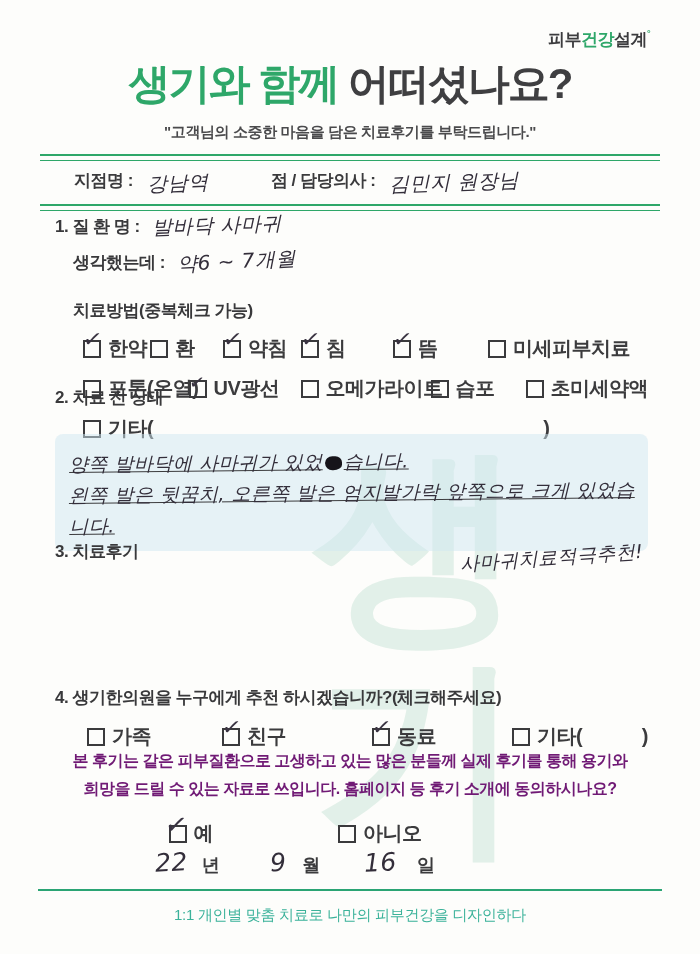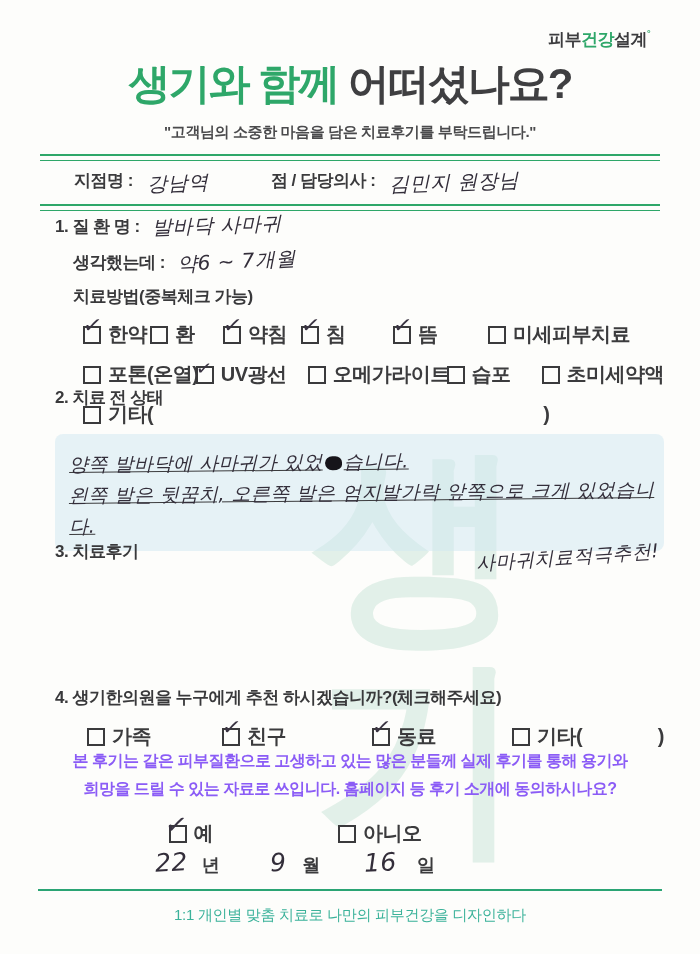--- a/index.html
+++ b/index.html
@@ -19,26 +19,26 @@
             color:#4a4a4c;letter-spacing:-.4px;}
   
   .inforow{position:absolute;top:154px;left:40px;right:40px;z-index:1;}
   .rule2{height:4px;border-top:2px solid #2ea769;border-bottom:1px solid #2ea769;}
   .inforow .content{display:flex;align-items:flex-start;gap:14px;padding:8px 0 8px 34px;}
   .lbl{font-weight:bold;font-size:17px;color:#3b3b3d;letter-spacing:-.5px;}
   .hw{font-family:"DejaVu Sans",sans-serif;font-style:italic;color:#332e3a;letter-spacing:.5px;}
   .hw-lg{font-size:20px;}
   .branchval{min-width:110px;display:inline-block;transform:rotate(-2deg);}
   
-  .sec{position:absolute;left:55px;right:36px;z-index:1;}
+  .sec{position:absolute;left:55px;right:52px;z-index:1;}
   .h{font-size:17px;font-weight:bold;color:#39393b;letter-spacing:-.5px;}
   .sec1{top:212px;}
   .fline{display:flex;gap:12px;align-items:baseline;}
   .fline+.fline{margin-top:9px;}
-  .methods{margin-top:10px;}
+  .methods{margin-top:24px;}
   .mrow{display:flex;margin-top:13px;margin-left:28px;align-items:center;}
   .cb{display:inline-flex;align-items:center;gap:7px;}
   .box{position:relative;width:14px;height:14px;border:2px solid #3a3a3c;background:transparent;flex:0 0 auto;}
   .tick{position:absolute;left:-2px;top:-14px;font-size:23px;line-height:1;color:#3a3442;
         font-family:"DejaVu Sans",sans-serif;transform:rotate(8deg);font-weight:bold;}
   .cblbl{font-size:20px;font-weight:bold;letter-spacing:-.5px;color:#3b3b3d;white-space:nowrap;}
   .sp370{display:inline-block;width:390px;}
   .sp150{display:inline-block;width:140px;}
   
   .sec2{top:386px;}
@@ -49,21 +49,21 @@
   
   .sec3{top:540px;}
   .sec3 .band{padding:10px 8px 4px 14px;}
   .hwline3{font-size:18.5px;line-height:28px;transform:rotate(-.6deg);}
   .tagline{text-align:right;font-size:19px;margin-top:-4px;transform:rotate(-4deg);padding-right:4px;}
   
   .sec4{top:686px;}
   .orow{display:flex;margin-top:14px;margin-left:32px;align-items:center;}
   
   .consent{position:absolute;top:747px;left:0;width:100%;text-align:center;font-size:16px;font-weight:bold;
-           line-height:28px;letter-spacing:-.5px;color:#8b5cf6;z-index:1;}
+           line-height:28px;letter-spacing:-.5px;color:#701a75;z-index:1;}
   
   .agree{position:absolute;top:820px;left:0;width:100%;display:flex;justify-content:center;gap:125px;
          padding-right:110px;box-sizing:border-box;z-index:1;}
   .agree .tick{font-size:27px;top:-16px;left:-6px;}
   
   .daterow{position:absolute;top:848px;left:155px;display:flex;align-items:baseline;z-index:1;}
   .dlbl{font-size:18px;font-weight:bold;}
   .dnum{font-size:25px;transform:rotate(-3deg);}
   .m14{margin-left:14px;}.m50{margin-left:50px;}.m16{margin-left:16px;}.m44{margin-left:44px;}.m20{margin-left:20px;}
   

